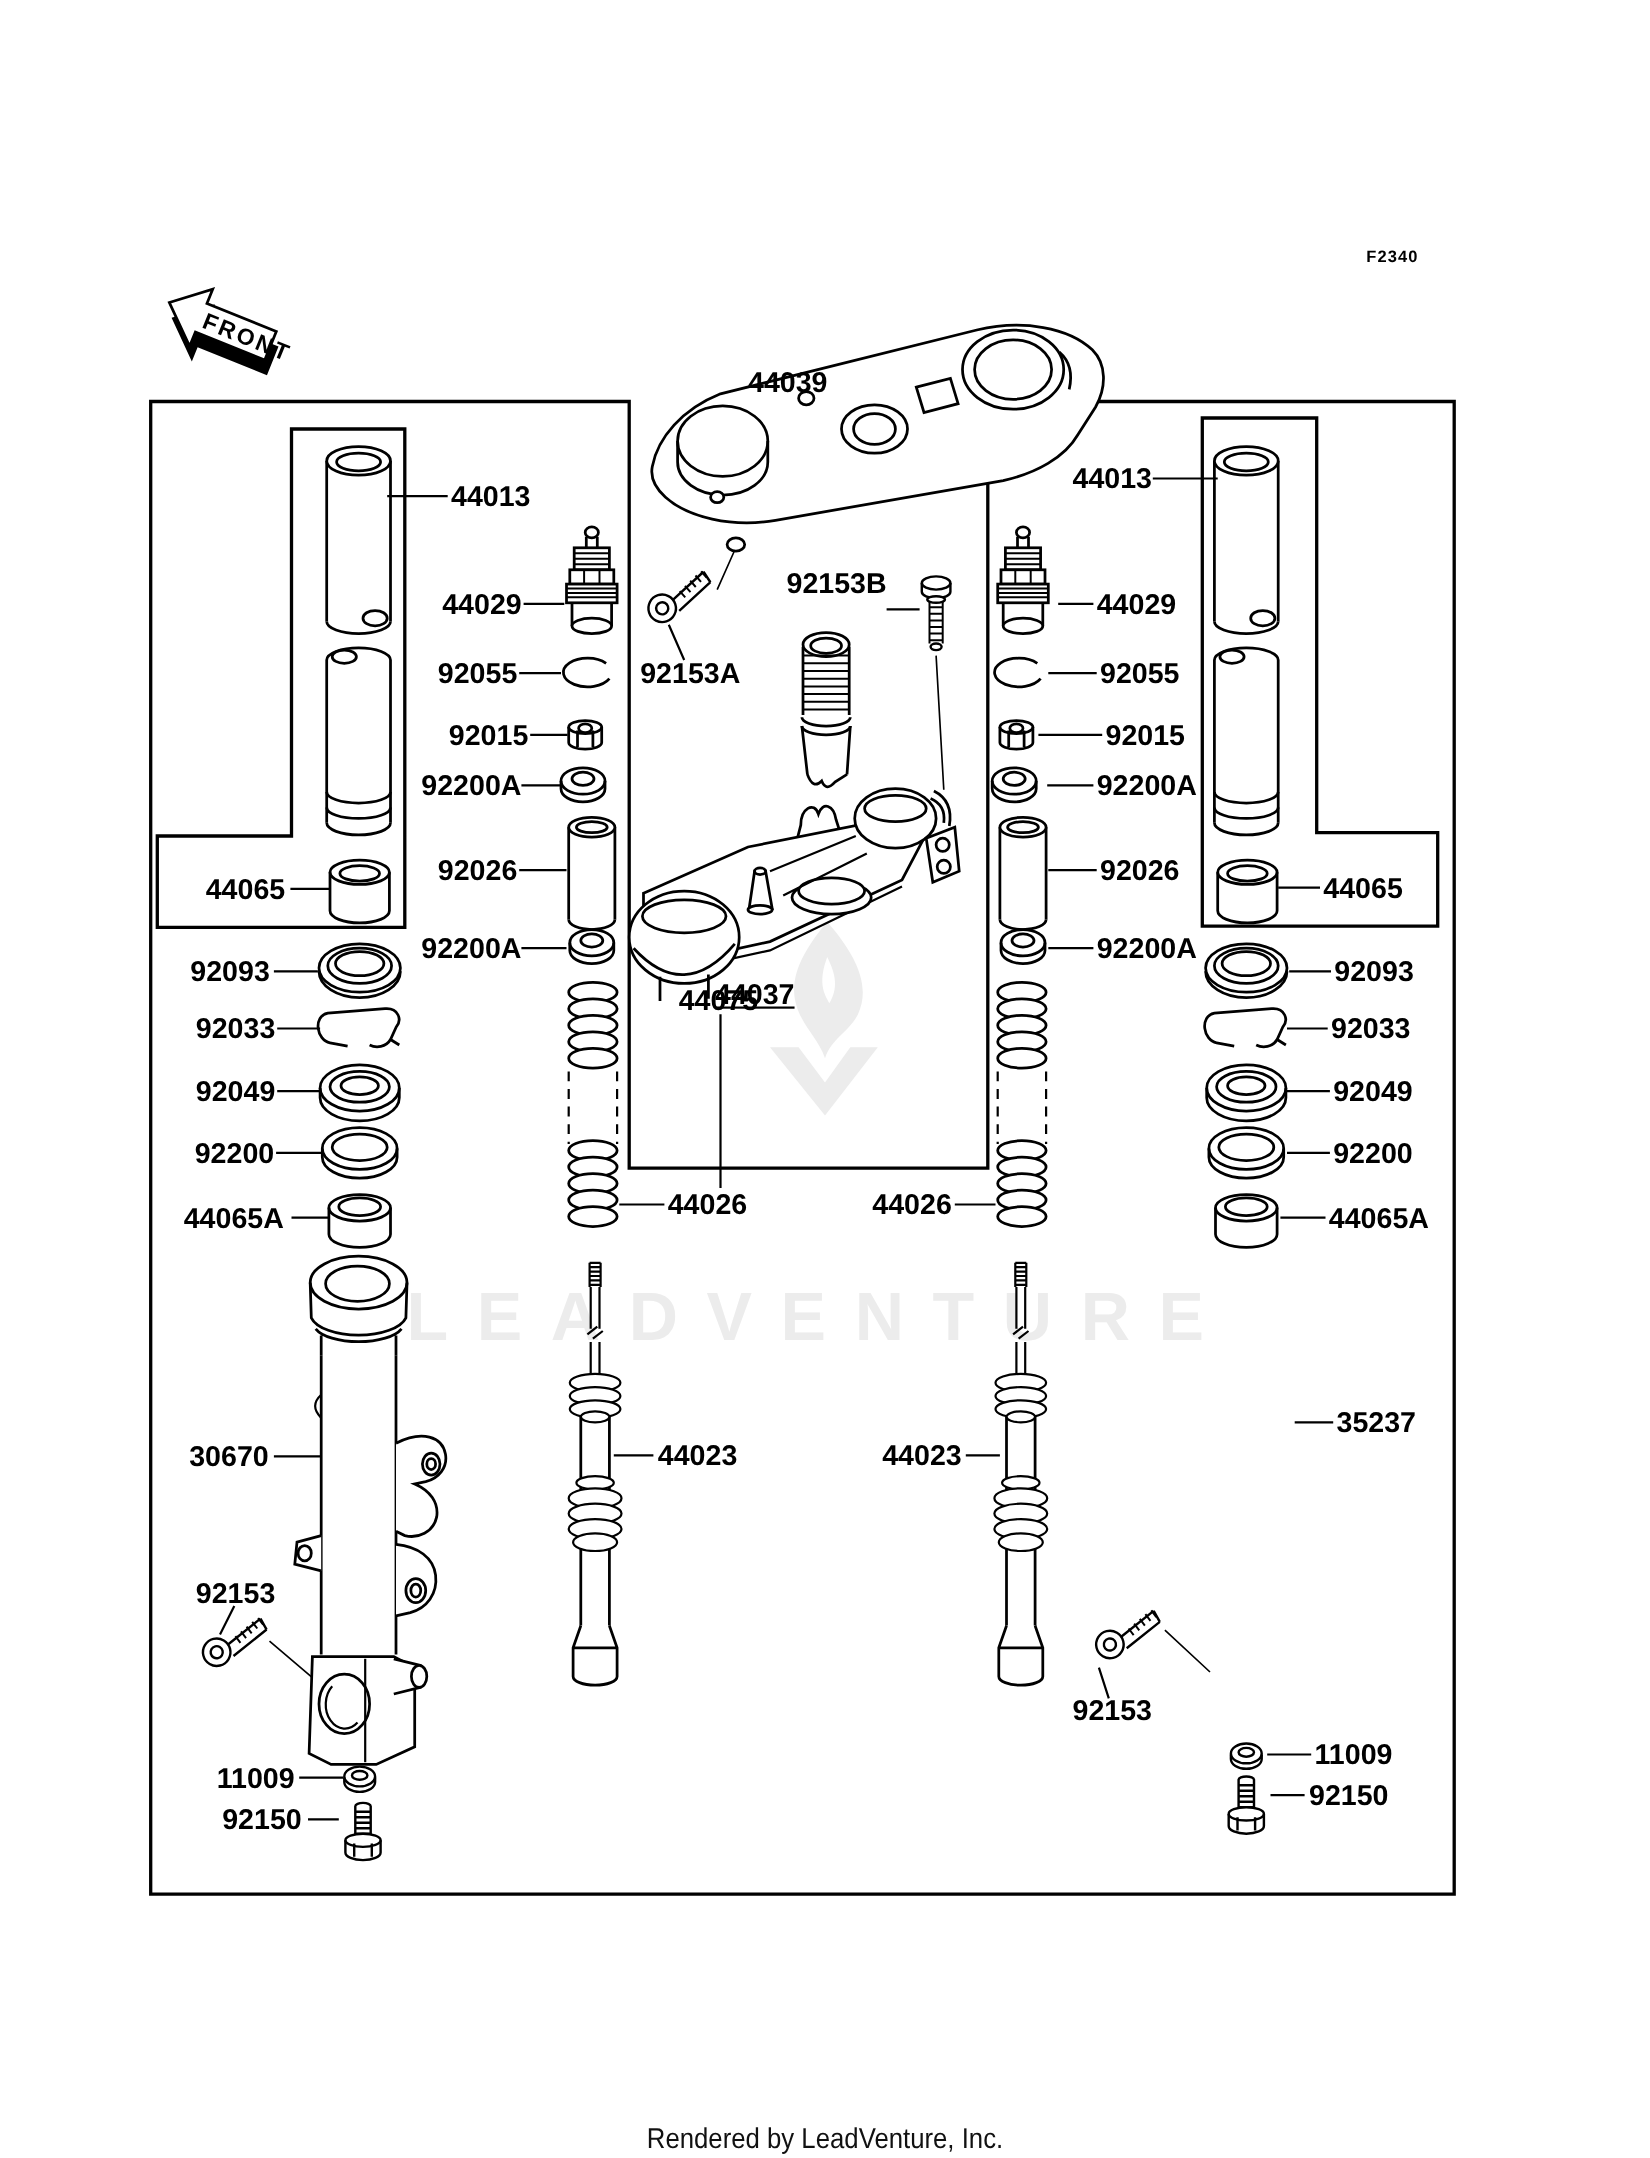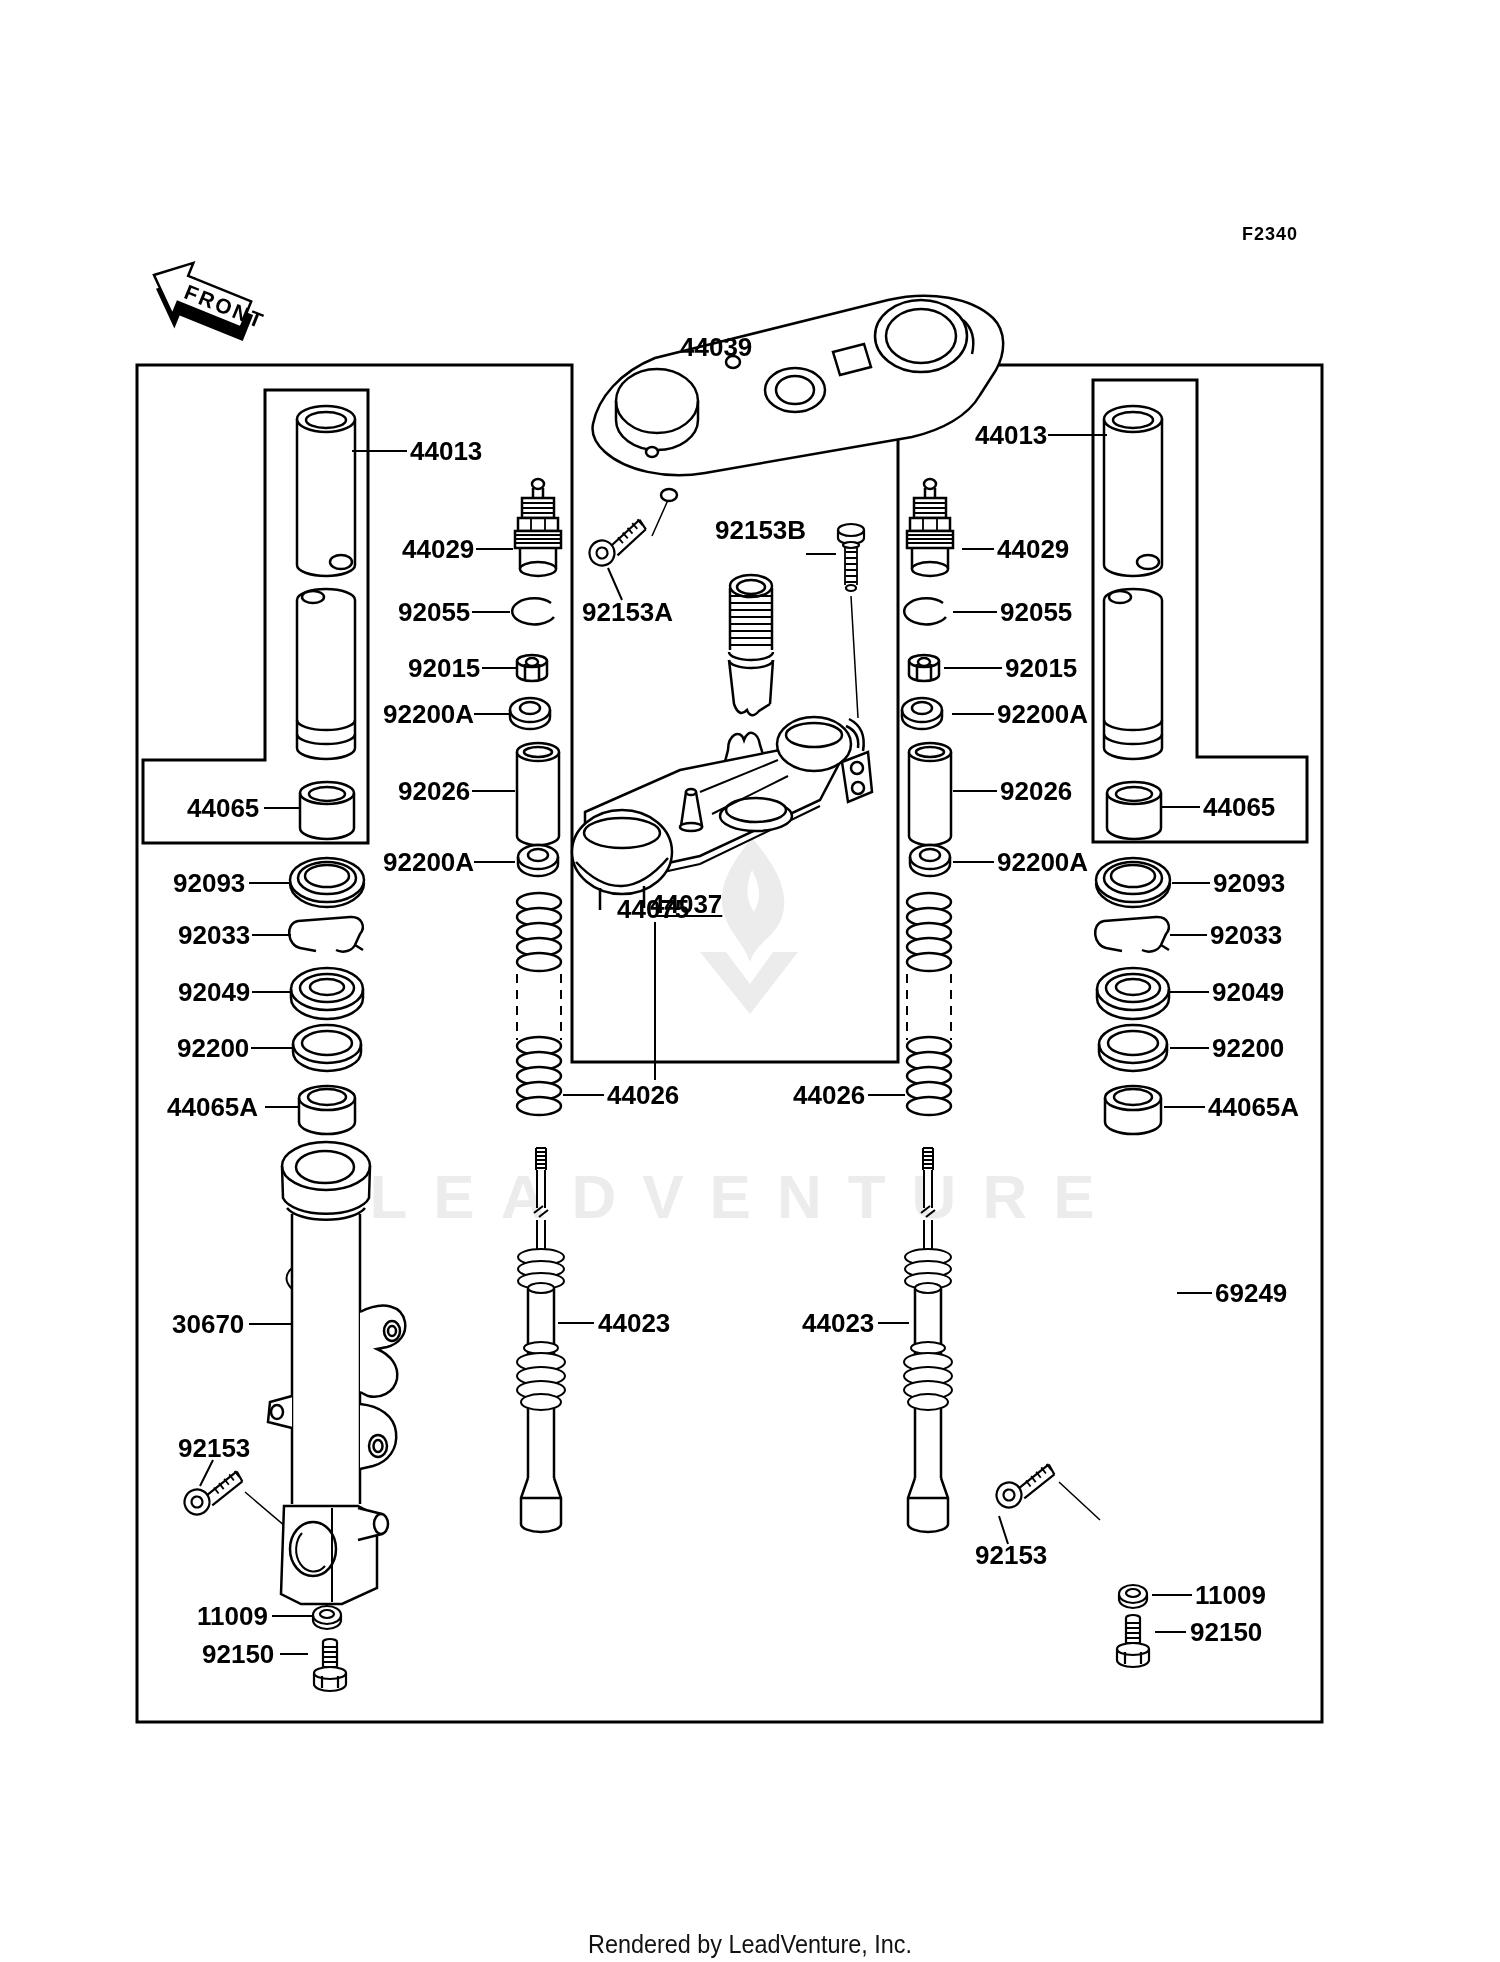--- a/index.html
+++ b/index.html
@@ -6,21 +6,21 @@
   body{width:1500px;height:1962px;position:relative;font-family:"Liberation Sans",sans-serif;}
   #stage{position:absolute;inset:0;width:1500px;height:1962px;}
   #artwork{position:absolute;left:0;top:0;}
   .callout{
     position:absolute;transform:translateY(-50%);
     font-family:"Liberation Sans",sans-serif;font-weight:bold;
     font-size:26px;color:#000;white-space:nowrap;letter-spacing:0px;line-height:1;text-align:center;
   }
   .fig-code{
     position:absolute;font-family:"Liberation Sans",sans-serif;font-weight:bold;
-    font-size:18px;letter-spacing:1px;color:#000;transform:translateY(-50%);
+    font-size:15px;letter-spacing:1px;color:#000;transform:translateY(-50%);
   }
   .footer-text{
     position:absolute;left:50%;top:1929px;transform:translateX(-50%) scaleX(0.9);
     font-family:"Liberation Sans",sans-serif;font-size:26px;color:#111;white-space:nowrap;
   }
 </style>
 </head>
 <body>
 
 <div id="stage">
@@ -315,21 +315,21 @@
       <div class="callout" style="left: 1005px; top: 668px;">92015</div>
       <div class="callout" style="left: 997px; top: 714px;">92200A</div>
       <div class="callout" style="left: 1000px; top: 791px;">92026</div>
       <div class="callout" style="left: 997px; top: 862px;">92200A</div>
       <div class="callout" style="left: 1203px; top: 807px;">44065</div>
       <div class="callout" style="left: 1213px; top: 883px;">92093</div>
       <div class="callout" style="left: 1210px; top: 935px;">92033</div>
       <div class="callout" style="left: 1212px; top: 992px;">92049</div>
       <div class="callout" style="left: 1212px; top: 1048px;">92200</div>
       <div class="callout" style="left: 1208px; top: 1107px;">44065A</div>
-      <div class="callout" style="left: 1215px; top: 1293px;">69249</div>
+      <div class="callout" style="left: 1215px; top: 1293px;">35237</div>
       <div class="callout" style="left: 975px; top: 1555px;">92153</div>
       <div class="callout" style="left: 1195px; top: 1595px;">11009</div>
       <div class="callout" style="left: 1190px; top: 1632px;">92150</div>
     </div>
 
 <div class="footer-text">Rendered by LeadVenture, Inc.</div>
 
 </div>
 
 </body></html>

